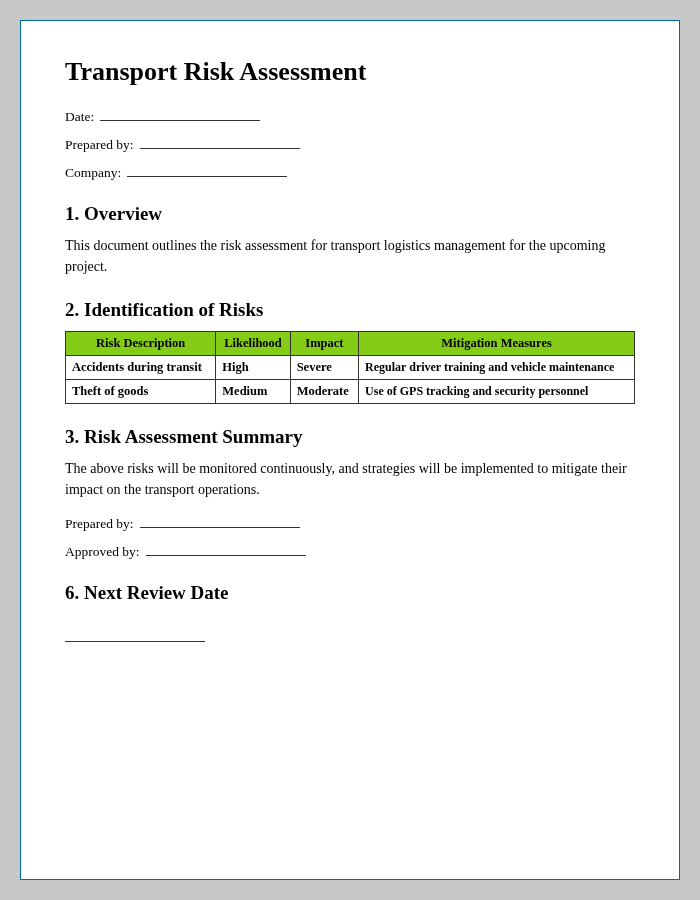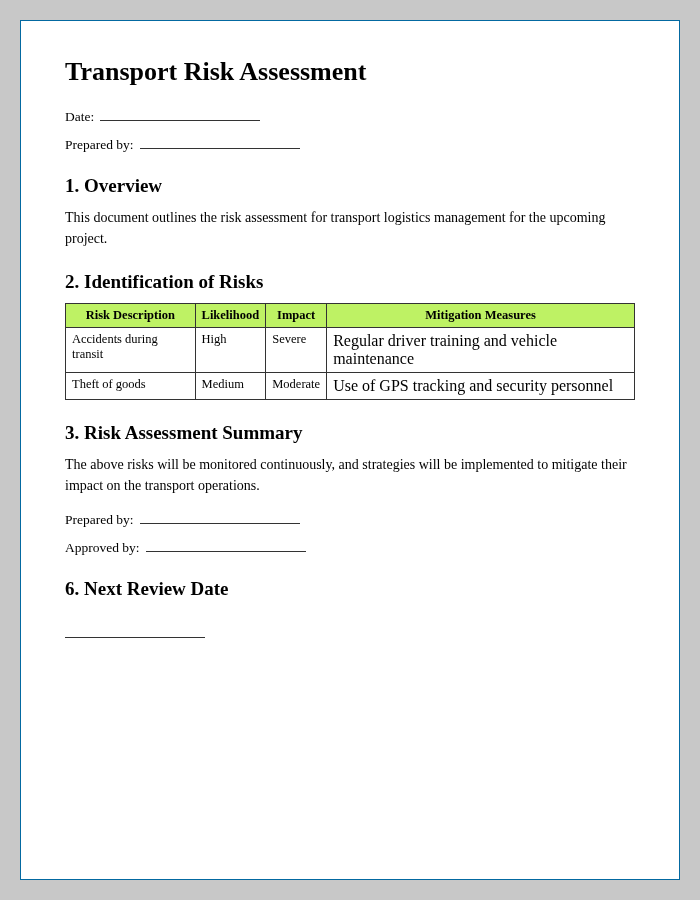--- a/index.html
+++ b/index.html
@@ -71,29 +71,30 @@
       border-collapse: collapse;
       font-size: 12.5px;
       margin-bottom: 14px;
     }
 
     .risk-table th,
     .risk-table td {
       border: 1px solid #333;
       padding: 4px 6px;
       vertical-align: top;
+      font-weight: bold;
     }
 
     .risk-table thead th {
       font-weight: bold;
-      background: #bef264;
+      background: #84cc16;
     }
 
     .risk-table td:nth-child(4) {
-      font-size: 16px;
+      font-size: 12px;
     }
 
     .approval-line {
       border-bottom: 1px solid #333;
       display: inline-block;
       width: 160px;
       height: 14px;
       margin-left: 2px;
     }
 
@@ -119,20 +120,24 @@
     <div class="field-line"></div>
   </div>
 
   
   <div class="field-row">
     <span class="field-label">Prepared by:</span>
     <div class="field-line"></div>
   </div>
 
   
+  <div class="field-row">
+    <span class="field-label">Company:</span>
+    <div class="field-line"></div>
+  </div>
 
   
   <div class="section-heading">1. Overview</div>
   <div class="section-text">This document outlines the risk assessment for transport logistics management for the upcoming project.</div>
 
   
   <div class="section-heading">2. Identification of Risks</div>
 
   
   <table class="risk-table">

